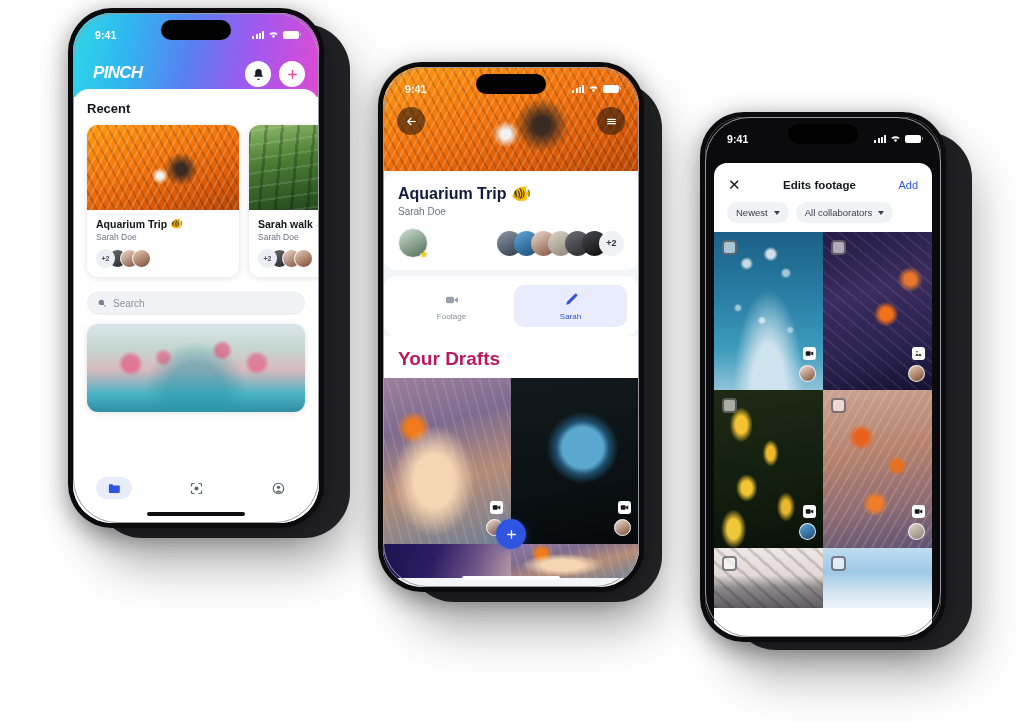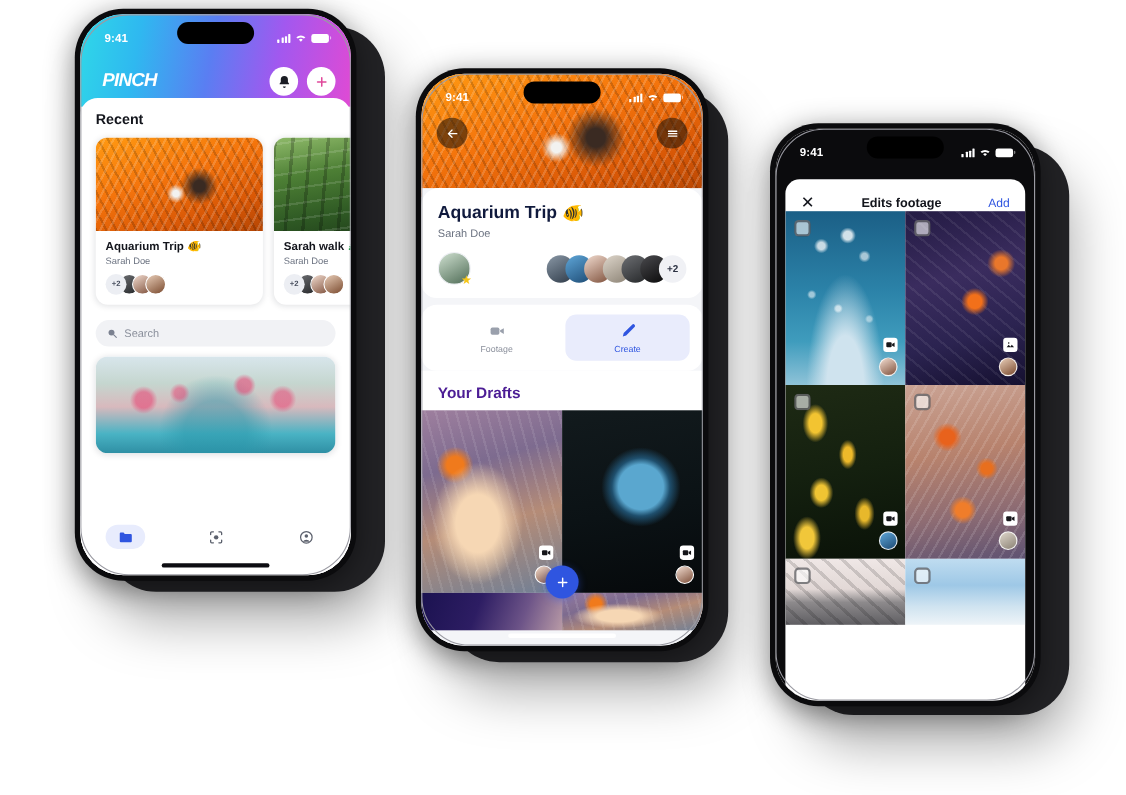--- a/index.html
+++ b/index.html
@@ -263,21 +263,21 @@
     display: flex; padding: 9px 12px; gap: 6px;
   }
   .p2-tab {
     flex: 1; display:flex; flex-direction: column; align-items:center; gap: 4px;
     padding: 7px 0 6px; border-radius: 10px;
   }
   .p2-tab.active { background: #e9ecfc; }
   .p2-tab svg { width: 16px; height: 16px; }
   .p2-tab span { font-size: 8px; color: #8a8f9b; }
   .p2-tab.active span { color: #2f55e0; }
-  .drafts-title { font-size: 14px; font-weight: bold; color: #4c1d95; padding: 12px 15px 8px; background:#fff; }
+  .drafts-title { font-size: 19px; font-weight: bold; color: #be185d; padding: 12px 15px 8px; background:#fff; }
   .drafts-grid { display: flex; background: #fff; position: relative; }
   .draft-cell { width: 50%; height: 166px; }
   .fab {
     position: absolute; left: 50%; top: 156px; transform: translate(-50%,-50%);
     width: 30px; height: 30px; border-radius: 50%; background: #2f55e0;
     display:flex; align-items:center; justify-content:center; z-index: 6;
     box-shadow: 0 2px 8px rgba(47,85,224,.45);
   }
   .fab svg { width: 13px; height: 13px; stroke:#fff; stroke-width: 2.4; stroke-linecap: round; }
   .draft-strip { display: flex; height: 34px; }
@@ -492,21 +492,21 @@
             <svg viewBox="0 0 24 24" fill="#9aa0ac">
                 <rect x="3" y="7" width="12" height="10" rx="2.4"></rect>
                 <path d="M16 11l5-3v8l-5-3z"></path>
               </svg>
             <span>Footage</span>
           </div>
           <div class="p2-tab active">
             <svg viewBox="0 0 24 24" fill="#2f55e0">
                 <path d="M17.5 3.2a2.3 2.3 0 0 1 3.3 3.3L9.3 18l-4.5 1.2L6 14.7 17.5 3.2Z"></path>
               </svg>
-            <span>Create</span>
+            <span>Sarah</span>
           </div>
         </div>
 
         <div class="drafts-title">Your Drafts</div>
         <div class="drafts-grid">
           <div class="draft-cell ph ph-coral">
             <div class="g-meta" style="right:8px;bottom:8px">
               <div class="vbadge">
                 <svg viewBox="0 0 24 24">
                     <rect x="2" y="6" width="13" height="12" rx="2.5"></rect>
@@ -565,20 +565,30 @@
           </div>
         </div>
 
         <div class="p3-sheet">
           <div class="p3-top">
             <div class="x">✕</div>
             <h1>Edits footage</h1>
             <div class="add">Add</div>
           </div>
 
+          <div class="p3-filters">
+            <div class="chip">
+              <span>Newest</span>
+              <div class="caret"></div>
+            </div>
+            <div class="chip">
+              <span>All collaborators</span>
+              <div class="caret"></div>
+            </div>
+          </div>
 
           <div class="p3-grid">
             <div class="g-cell ph ph-jelly">
               <div class="checkbox"></div>
               <div class="g-meta">
                 <div class="vbadge">
                     <svg viewBox="0 0 24 24">
                       <rect x="2" y="6" width="13" height="12" rx="2.5"></rect>
                       <path d="M16 10l6-3.5v11L16 14z"></path>
                     </svg>

